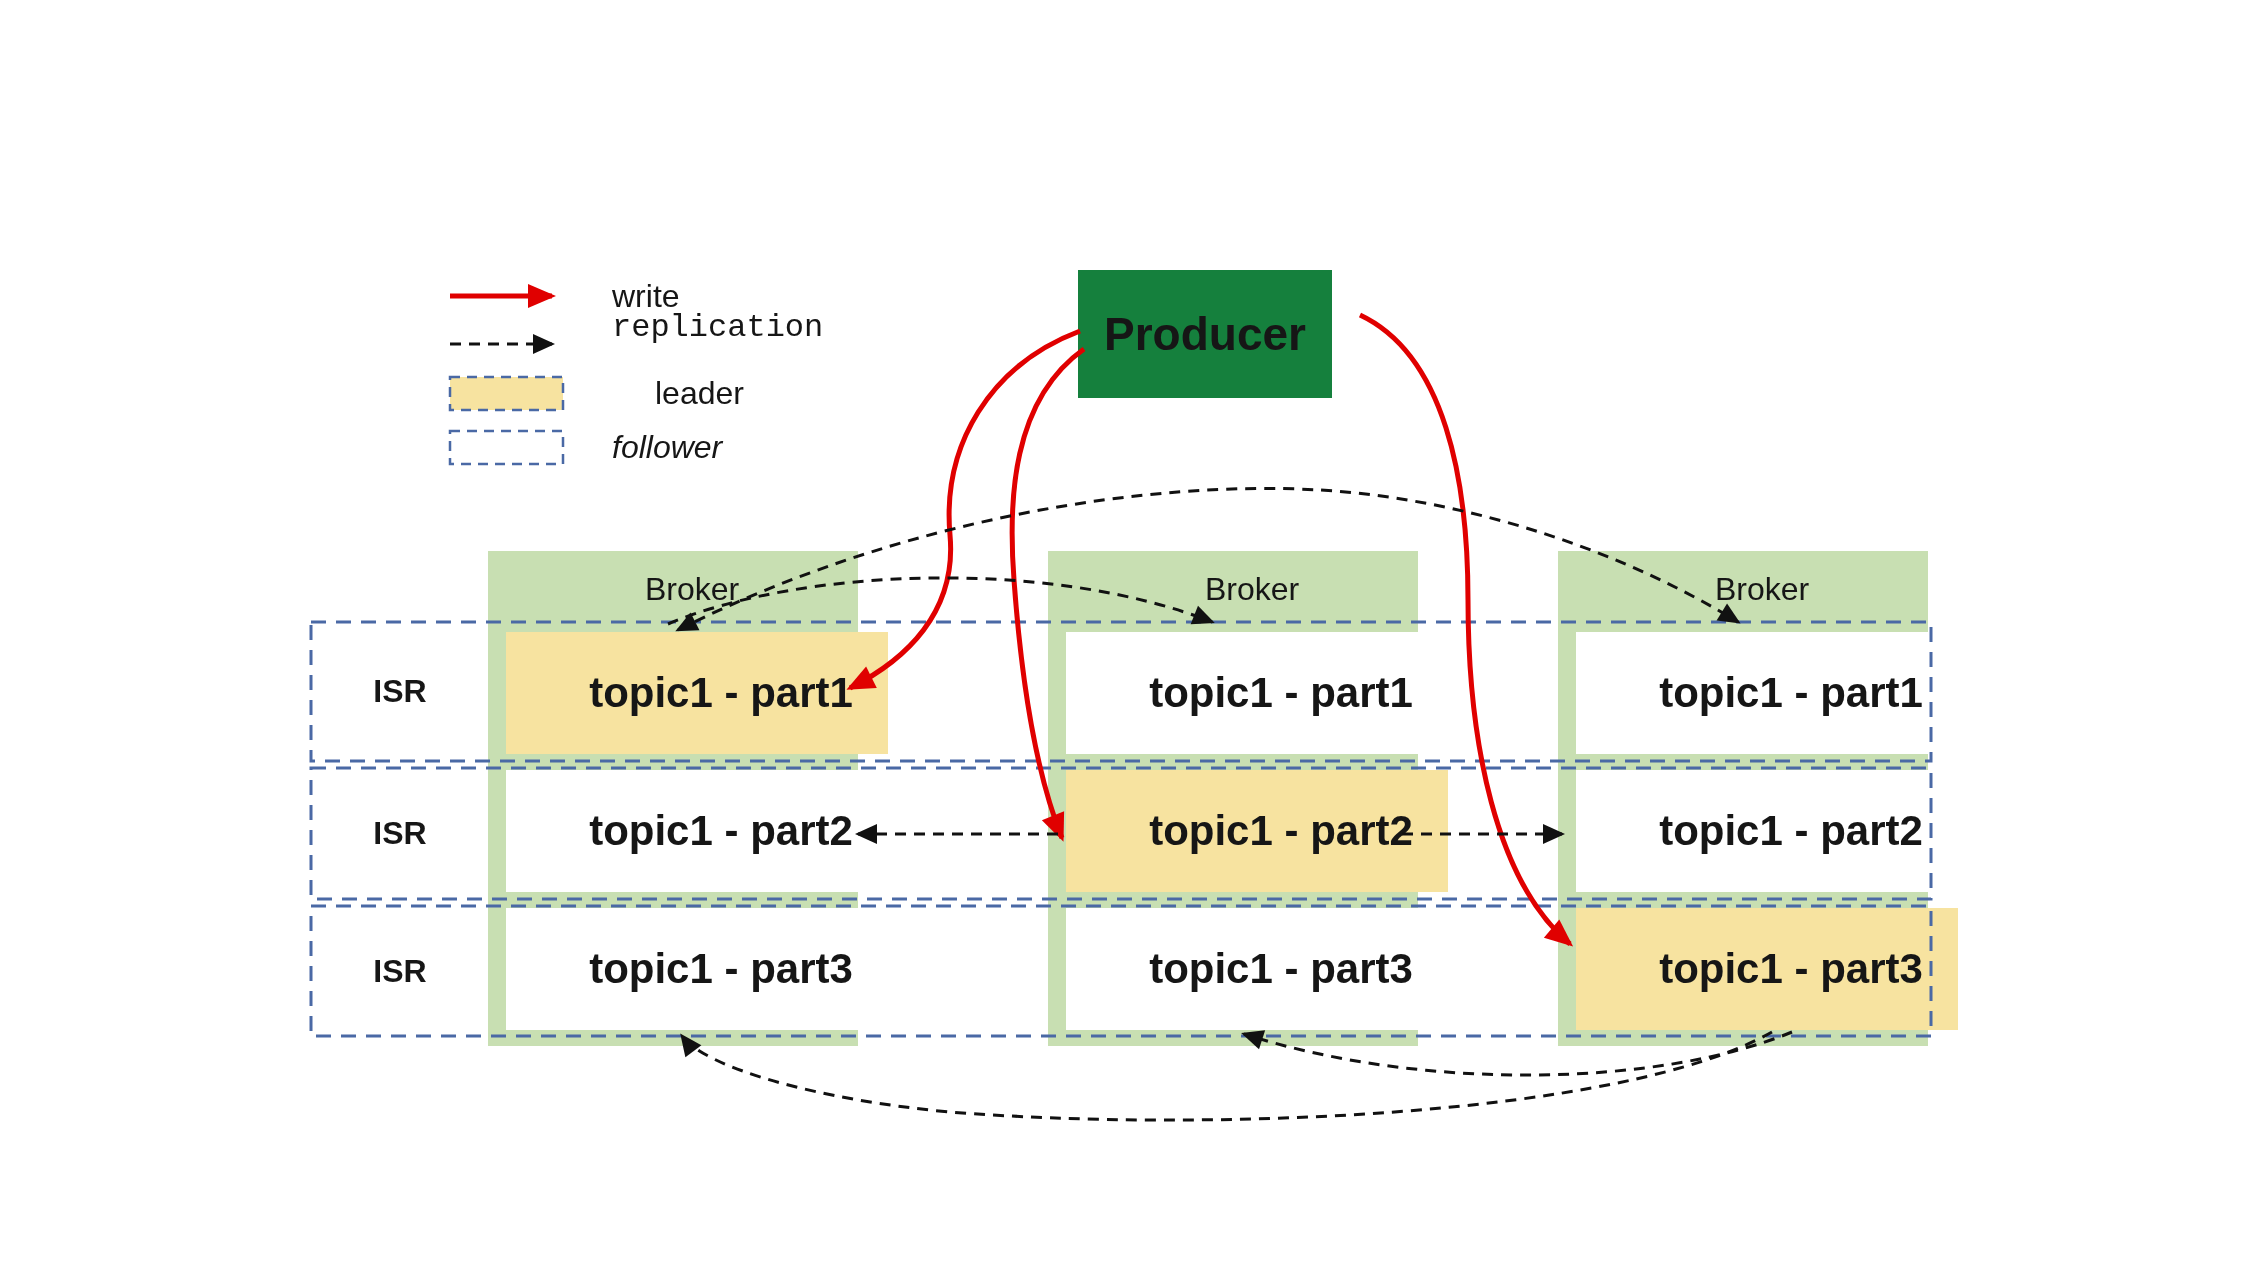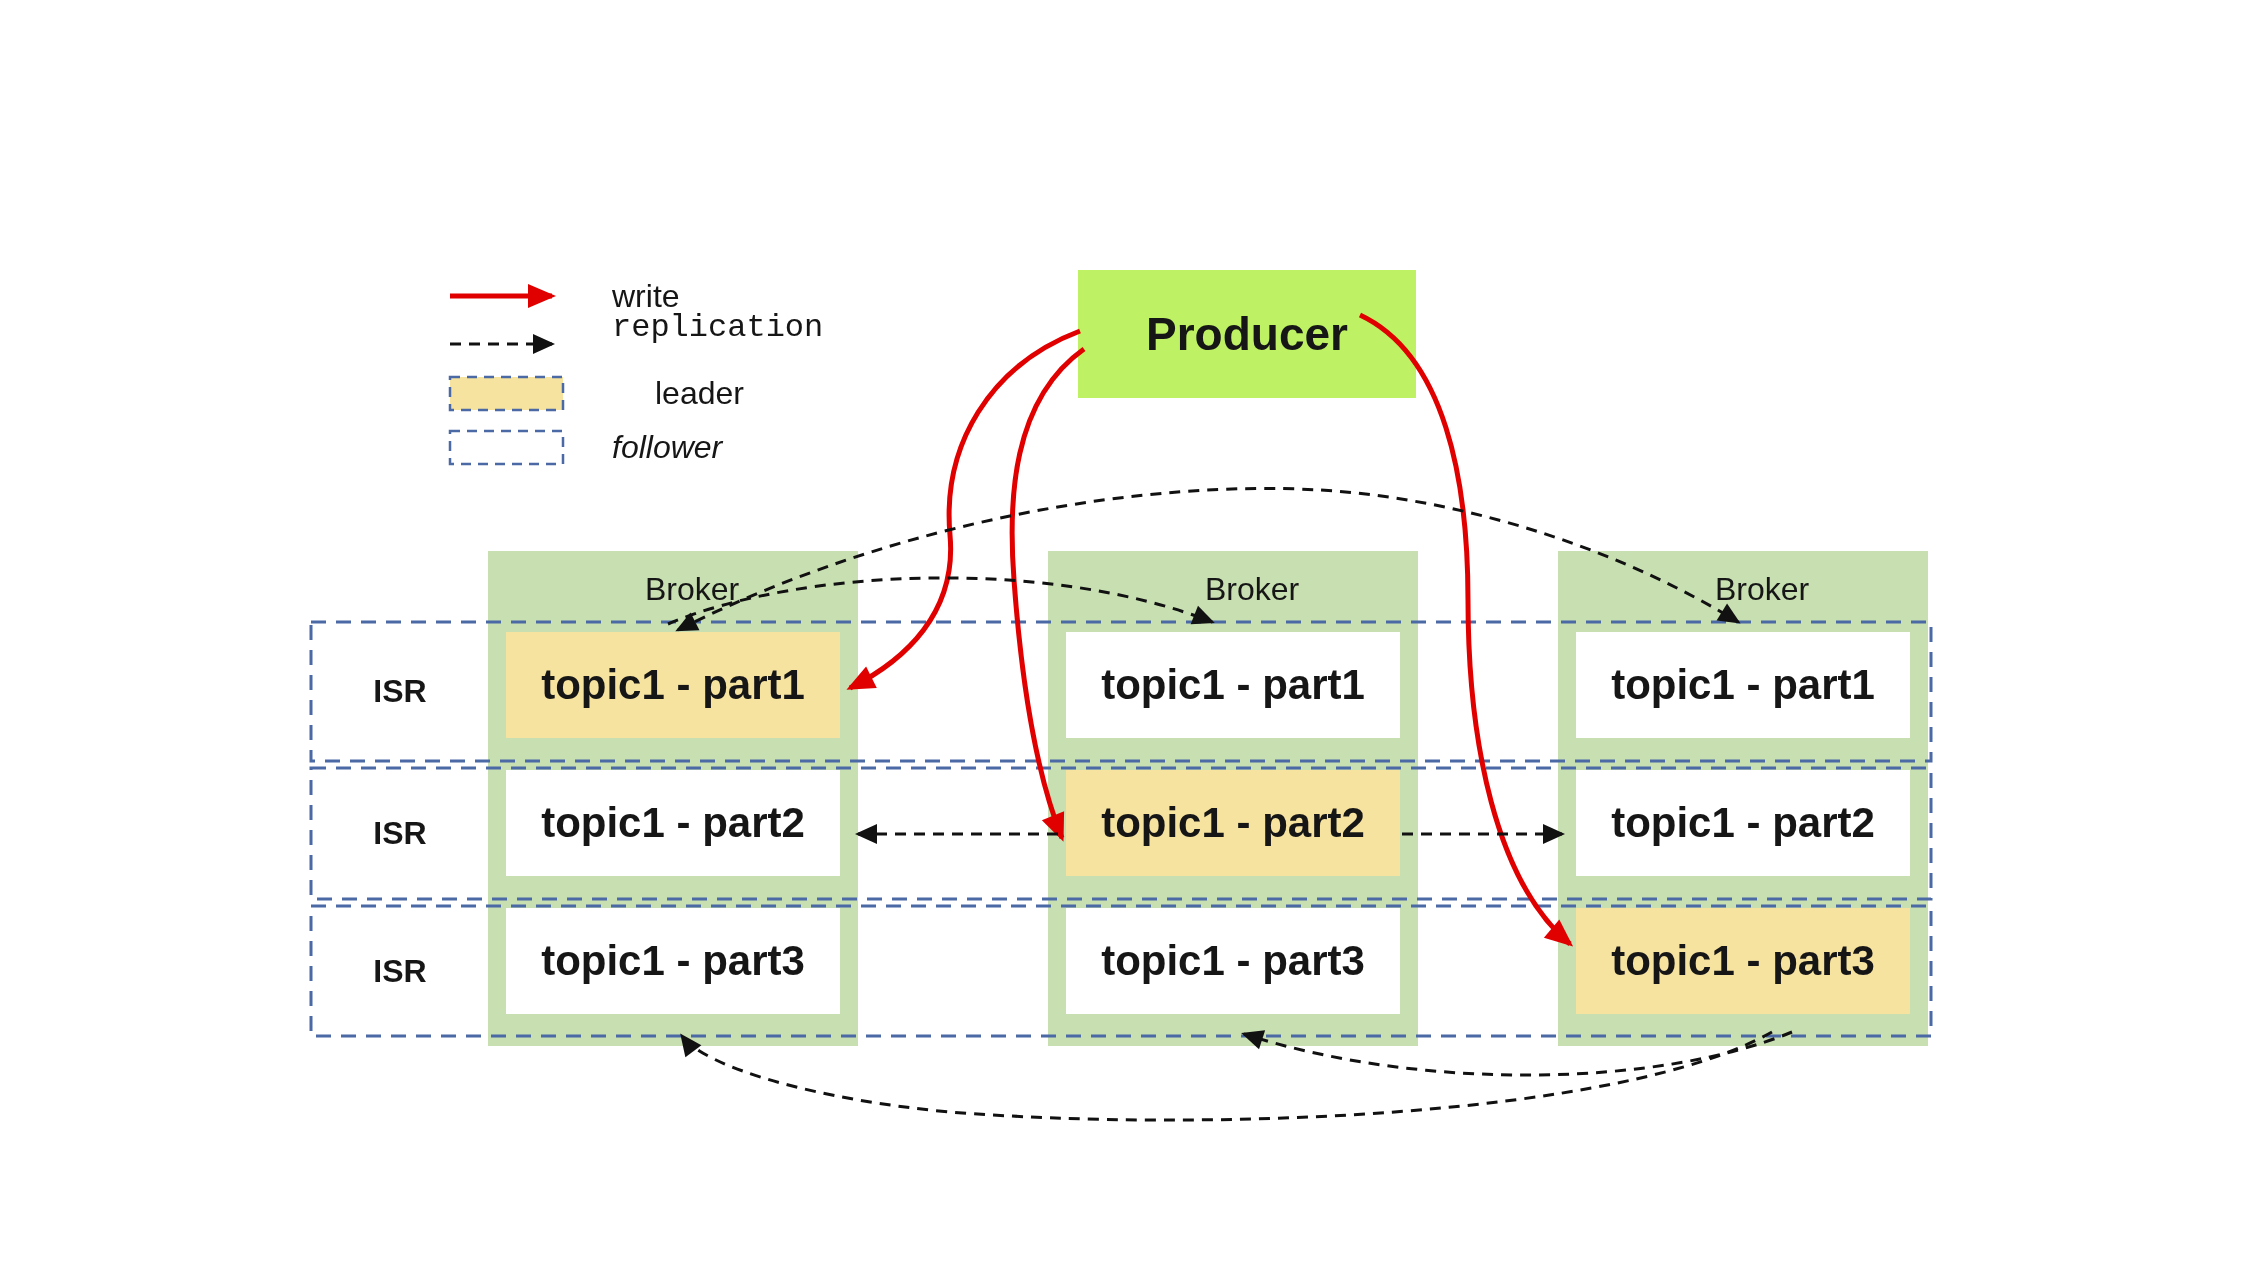--- a/index.html
+++ b/index.html
@@ -9,28 +9,28 @@
     overflow:hidden;
   }
   
   .broker-col{position:absolute;top:551px;width:370px;height:495px;background:#c8dfb2;}
   .broker-header{
     position:absolute;top:551px;width:370px;height:76px;
     display:flex;align-items:center;justify-content:center;
     font-size:32px;font-weight:400;margin-left:19px;
   }
   .part{
-    position:absolute;width:334px;height:106px;background:#ffffff;
+    position:absolute;width:334px;height:122px;background:#ffffff;
     display:flex;align-items:center;justify-content:center;
-    font-size:42px;font-weight:600;white-space:nowrap;
+    font-size:42px;font-weight:600;white-space:nowrap;padding-left:48px;
   }
   .part[data-role="leader"]{background:#f7e3a0;}
   
   .producer{
-    position:absolute;left:1078px;top:270px;width:338px;height:128px;background:#bef264;
+    position:absolute;left:1078px;top:270px;width:254px;height:128px;background:#15803d;
     display:flex;align-items:center;justify-content:center;
     font-size:46px;font-weight:700;
   }
   
   .isr{
     position:absolute;left:320px;width:160px;height:50px;text-align:center;
     font-size:32px;font-weight:600;line-height:50px;
   }
   
   .legend-label{

